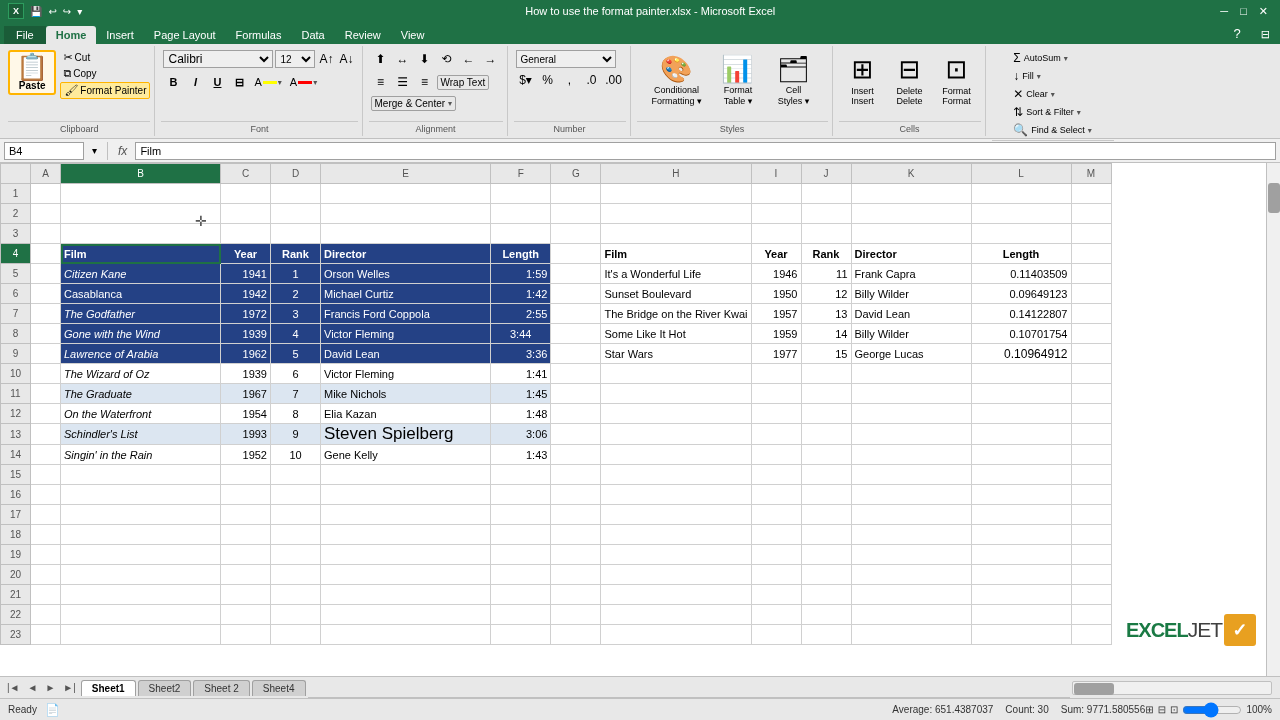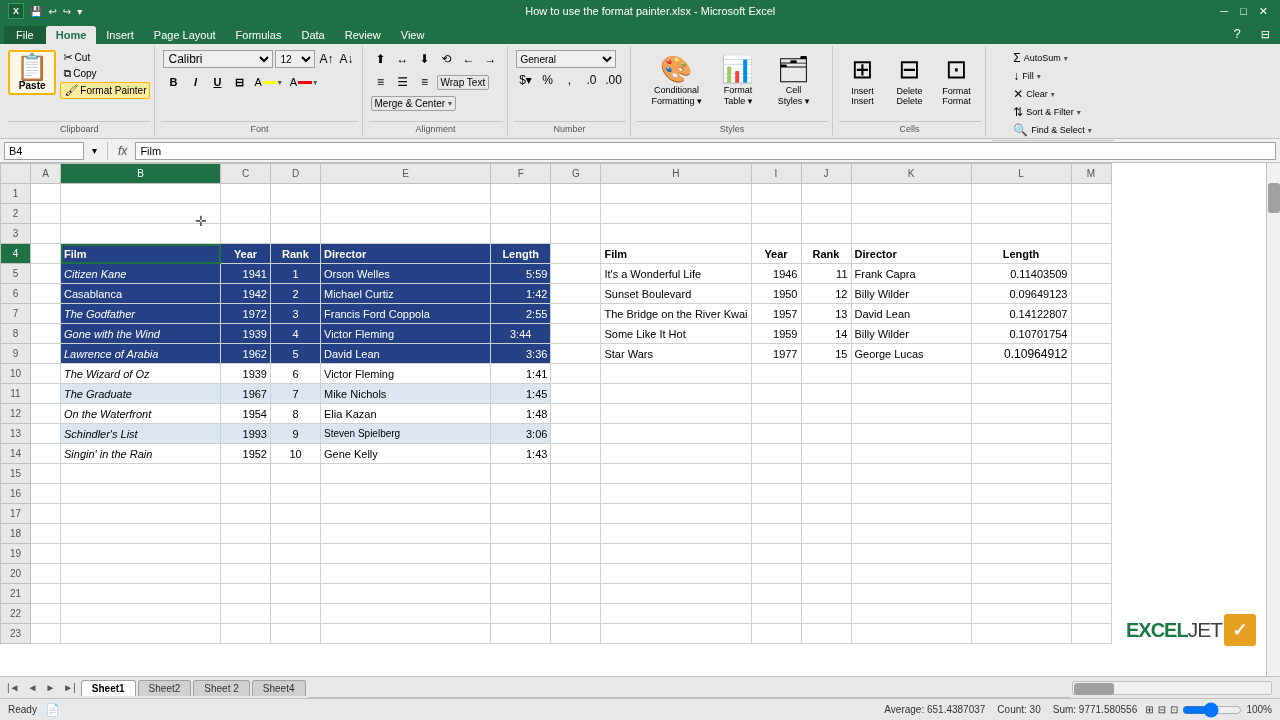--- a/index.html
+++ b/index.html
@@ -151,21 +151,21 @@
       background: #e8e8e8;
       border-top: 1px solid #c0c0c0;
       display: flex;
       align-items: center;
       padding: 0 8px;
       font-size: 10px;
       color: #333;
       justify-content: space-between;
     }
     .status-left { display: flex; align-items: center; gap: 8px; }
-    .status-right { display: flex; align-items: center; gap: 8px; }
+    .status-right { display: flex; align-items: center; gap: 0; }
     .status-stats { display: flex; gap: 12px; }
     .zoom-controls { display: flex; align-items: center; gap: 4px; }
     .zoom-slider { width: 60px; }
     .sheet-tab {
       padding: 2px 10px;
       background: #d0d0d0;
       border: 1px solid #a0a0a0;
       border-bottom: none;
       border-radius: 3px 3px 0 0;
       cursor: pointer;
@@ -534,21 +534,21 @@
             <td style="border: 1px solid rgb(208, 208, 208); height: 20px; padding: 0px 3px; font-size: 11px; text-align: center; background: white; font-weight: bold;">Length</td>
             <td style="border: 1px solid rgb(208, 208, 208); height: 20px; background: white;"></td>
           </tr>
           <tr>
             <td style="background: rgb(232, 232, 232); border: 1px solid rgb(192, 192, 192); height: 20px; text-align: center; font-size: 10px; color: rgb(85, 85, 85); width: 30px;">5</td>
             <td style="border: 1px solid rgb(208, 208, 208); height: 20px; background: white;"></td>
             <td style="border: 1px solid rgb(208, 208, 208); height: 20px; padding: 0px 3px; font-size: 11px; overflow: hidden; white-space: nowrap; background: rgb(36, 65, 133); font-style: italic; color: white;">Citizen Kane</td>
             <td style="border: 1px solid rgb(208, 208, 208); height: 20px; padding: 0px 3px; font-size: 11px; text-align: right; overflow: hidden; white-space: nowrap; background: rgb(36, 65, 133); color: white;">1941</td>
             <td style="border: 1px solid rgb(208, 208, 208); height: 20px; padding: 0px 3px; font-size: 11px; text-align: center; overflow: hidden; white-space: nowrap; background: rgb(36, 65, 133); color: white;">1</td>
             <td style="border: 1px solid rgb(208, 208, 208); height: 20px; padding: 0px 3px; font-size: 11px; overflow: hidden; white-space: nowrap; background: rgb(36, 65, 133); color: white;">Orson Welles</td>
-            <td style="border: 1px solid rgb(208, 208, 208); height: 20px; padding: 0px 3px; font-size: 11px; text-align: right; overflow: hidden; white-space: nowrap; background: rgb(36, 65, 133); color: white;">5:59</td>
+            <td style="border: 1px solid rgb(208, 208, 208); height: 20px; padding: 0px 3px; font-size: 11px; text-align: right; overflow: hidden; white-space: nowrap; background: rgb(36, 65, 133); color: white;">1:59</td>
             <td style="border: 1px solid rgb(208, 208, 208); height: 20px; background: white;"></td>
             <td style="border: 1px solid rgb(208, 208, 208); height: 20px; padding: 0px 3px; font-size: 11px; overflow: hidden; white-space: nowrap; background: white;">It's a Wonderful Life</td>
             <td style="border: 1px solid rgb(208, 208, 208); height: 20px; padding: 0px 3px; font-size: 11px; text-align: right; background: white;">1946</td>
             <td style="border: 1px solid rgb(208, 208, 208); height: 20px; padding: 0px 3px; font-size: 11px; text-align: right; background: white;">11</td>
             <td style="border: 1px solid rgb(208, 208, 208); height: 20px; padding: 0px 3px; font-size: 11px; background: white; overflow: hidden; white-space: nowrap;">Frank Capra</td>
             <td style="border: 1px solid rgb(208, 208, 208); height: 20px; padding: 0px 3px; font-size: 11px; text-align: right; background: white;">0.11403509</td>
             <td style="border: 1px solid rgb(208, 208, 208); height: 20px; background: white;"></td>
           </tr>
           <tr>
             <td style="background: rgb(232, 232, 232); border: 1px solid rgb(192, 192, 192); height: 20px; text-align: center; font-size: 10px; color: rgb(85, 85, 85); width: 30px;">6</td>
@@ -661,21 +661,21 @@
             <td style="border: 1px solid rgb(208, 208, 208); height: 20px; padding: 0px 3px; font-size: 11px; background: white; overflow: hidden; white-space: nowrap;"></td>
             <td style="border: 1px solid rgb(208, 208, 208); height: 20px; padding: 0px 3px; font-size: 11px; text-align: right; background: white;"></td>
             <td style="border: 1px solid rgb(208, 208, 208); height: 20px; background: white;"></td>
           </tr>
           <tr>
             <td style="background: rgb(232, 232, 232); border: 1px solid rgb(192, 192, 192); height: 20px; text-align: center; font-size: 10px; color: rgb(85, 85, 85); width: 30px;">13</td>
             <td style="border: 1px solid rgb(208, 208, 208); height: 20px; background: white;"></td>
             <td style="border: 1px solid rgb(208, 208, 208); height: 20px; padding: 0px 3px; font-size: 11px; overflow: hidden; white-space: nowrap; background: rgb(220, 230, 241); font-style: italic; color: rgb(0, 0, 0);">Schindler's List</td>
             <td style="border: 1px solid rgb(208, 208, 208); height: 20px; padding: 0px 3px; font-size: 11px; text-align: right; overflow: hidden; white-space: nowrap; background: rgb(220, 230, 241);">1993</td>
             <td style="border: 1px solid rgb(208, 208, 208); height: 20px; padding: 0px 3px; font-size: 11px; text-align: center; overflow: hidden; white-space: nowrap; background: rgb(220, 230, 241);">9</td>
-            <td style="border: 1px solid rgb(208, 208, 208); height: 20px; padding: 0px 3px; font-size: 10px; overflow: hidden; white-space: nowrap; background: rgb(220, 230, 241);">Steven Spielberg</td>
+            <td style="border: 1px solid rgb(208, 208, 208); height: 20px; padding: 0px 3px; font-size: 17px; overflow: hidden; white-space: nowrap; background: rgb(220, 230, 241);">Steven Spielberg</td>
             <td style="border: 1px solid rgb(208, 208, 208); height: 20px; padding: 0px 3px; font-size: 11px; text-align: right; overflow: hidden; white-space: nowrap; background: rgb(220, 230, 241);">3:06</td>
             <td style="border: 1px solid rgb(208, 208, 208); height: 20px; background: white;"></td>
             <td style="border: 1px solid rgb(208, 208, 208); height: 20px; padding: 0px 3px; font-size: 11px; overflow: hidden; white-space: nowrap; background: white;"></td>
             <td style="border: 1px solid rgb(208, 208, 208); height: 20px; padding: 0px 3px; font-size: 11px; text-align: right; background: white;"></td>
             <td style="border: 1px solid rgb(208, 208, 208); height: 20px; padding: 0px 3px; font-size: 11px; text-align: right; background: white;"></td>
             <td style="border: 1px solid rgb(208, 208, 208); height: 20px; padding: 0px 3px; font-size: 11px; background: white; overflow: hidden; white-space: nowrap;"></td>
             <td style="border: 1px solid rgb(208, 208, 208); height: 20px; padding: 0px 3px; font-size: 11px; text-align: right; background: white;"></td>
             <td style="border: 1px solid rgb(208, 208, 208); height: 20px; background: white;"></td>
           </tr>
           <tr>

